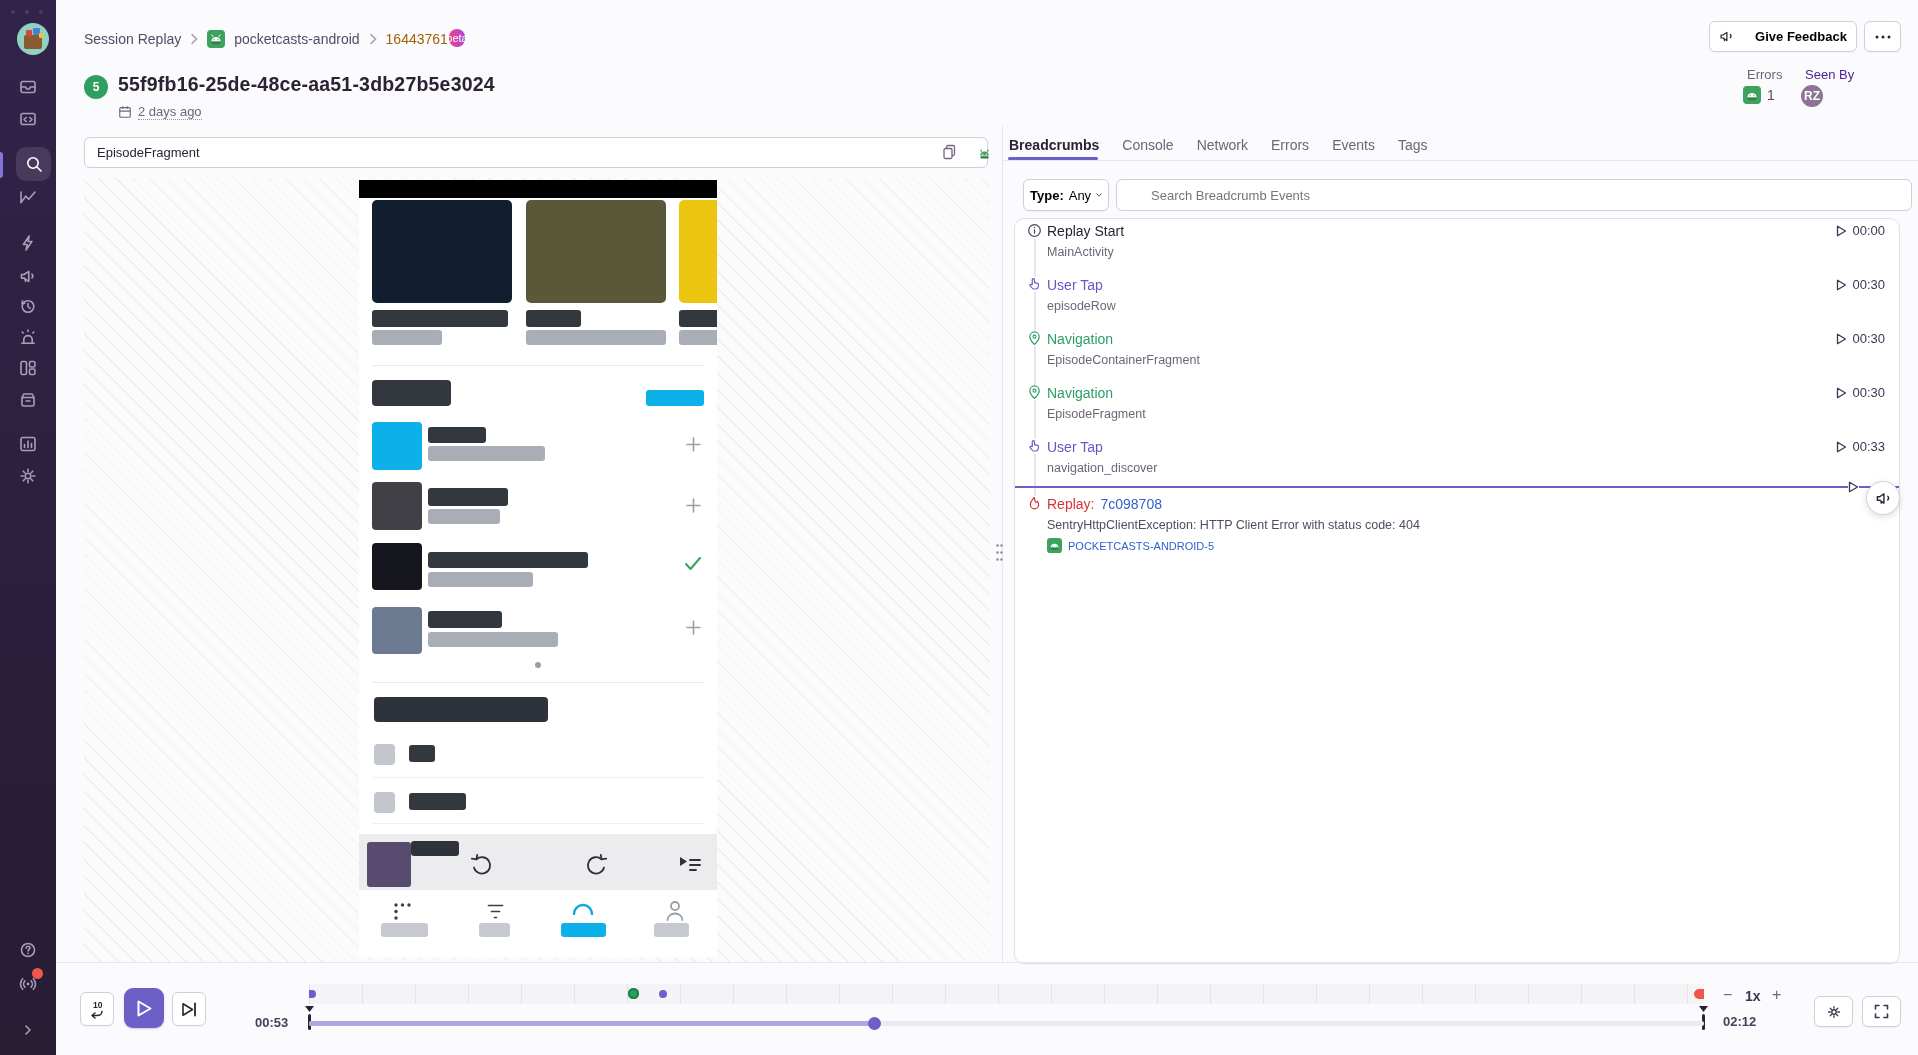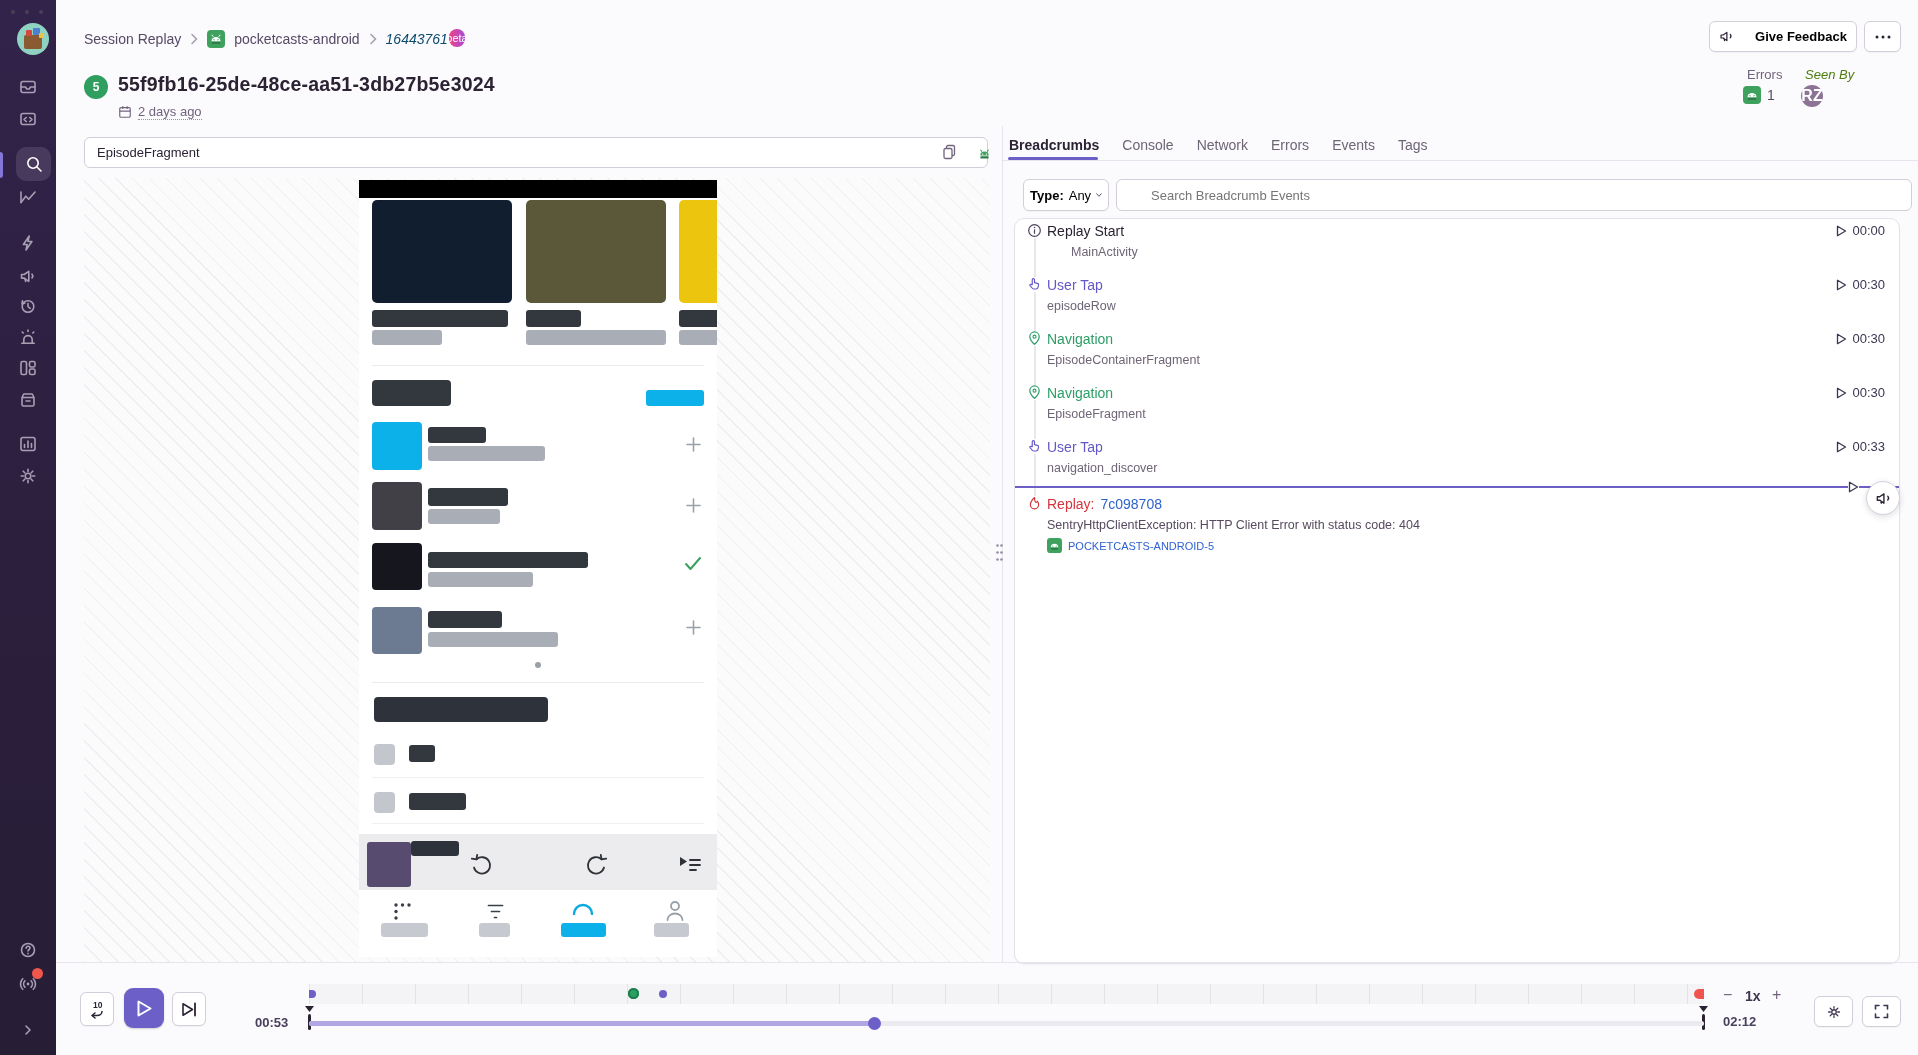--- a/index.html
+++ b/index.html
@@ -8,21 +8,21 @@
   .abs{position:absolute;}
   .bar{position:absolute;border-radius:3px;}
   
   .sidebar{position:absolute;left:0;top:0;width:56px;height:1055px;
            background:linear-gradient(180deg,#32234a 0%,#2b1f3d 55%,#271d35 100%);}
   .sb-btn{position:absolute;left:18px;width:20px;height:20px;cursor:pointer;}
   .ic{fill:none;stroke:#a79fb3;stroke-width:1.6;stroke-linecap:round;stroke-linejoin:round;width:100%;height:100%;display:block;}
   .ic-white{stroke:#fff;}
   
   .crumb{font-size:14px;color:#564a66;}
-  .crumb b{color:#0c4a6e;font-weight:normal;font-style:italic;}
+  .crumb b{color:#a16207;font-weight:normal;}
   .btn{position:absolute;background:#fff;border:1px solid #d4cdda;border-radius:6px;
        display:flex;align-items:center;justify-content:center;gap:21px;font-size:13px;font-weight:bold;cursor:pointer;
        box-shadow:0 1px 1px rgba(43,34,51,.04);}
   .pill-beta{position:absolute;left:449px;top:29px;width:16px;height:18px;border-radius:9px;
        background:linear-gradient(90deg,#ed4185,#a84bd6);color:#fff;font-size:11px;display:flex;align-items:center;justify-content:center;}
   .tab{font-size:14px;color:#6e6576;cursor:pointer;}
   .tab.active{color:#2b2233;font-weight:bold;}
   .input{position:absolute;background:#fff;border:1px solid #d4cdda;border-radius:6px;
          font-family:"Liberation Sans",sans-serif;font-size:13px;color:#2b2233;outline:none;}
   .ev-title{font-size:14px;font-weight:normal;line-height:14px;}
@@ -199,22 +199,22 @@
     <div class="abs" style="left:1743px;top:86px;display:flex;align-items:center;gap:6px;cursor:pointer;">
       <svg width="18" height="18" viewBox="0 0 18 18">
           <rect width="18" height="18" rx="4" fill="#3ea25e"></rect>
           <path d="M4.5 11.2a4.5 4.2 0 0 1 9 0z" fill="#fff"></path>
           <circle cx="7" cy="9.7" r=".7" fill="#3ea25e"></circle>
           <circle cx="11" cy="9.7" r=".7" fill="#3ea25e"></circle>
           <rect x="4.5" y="12" width="9" height="2" rx="1" fill="#2c7d46"></rect>
         </svg>
       <span style="font-size:14px;color:#564a66;">1</span>
     </div>
-    <div class="abs" style="left:1805px;top:67px;font-size:13px;color:#4d7c0f;font-style:italic;">Seen By</div>
-    <div class="abs" style="left:1801px;top:85px;width:22px;height:22px;border-radius:50%;background:#8d7494;color:#fff;font-size:16px;font-weight:bold;display:flex;align-items:center;justify-content:center;">RZ</div>
+    <div class="abs" style="left:1805px;top:67px;font-size:13px;color:#4c1d95;">Seen By</div>
+    <div class="abs" style="left:1801px;top:85px;width:22px;height:22px;border-radius:50%;background:#8d7494;color:#fff;font-size:12px;font-weight:bold;display:flex;align-items:center;justify-content:center;">RZ</div>
   </header>
 
   <section>
     <input class="input" style="left: 84px; top: 137px; width: 850px; height: 29px; padding: 0px 40px 0px 12px;" value="EpisodeFragment">
     <button class="abs" style="left:938px;top:143px;width:22px;height:20px;background:none;border:none;cursor:pointer;padding:0;">
       <svg width="15" height="16" viewBox="0 0 15 16">
           <rect x="4.5" y="1.5" width="8" height="10" rx="1.5" fill="#fff" stroke="#71637e" stroke-width="1.3"></rect>
           <rect x="2" y="4.5" width="8" height="10" rx="1.5" fill="#fff" stroke="#71637e" stroke-width="1.3"></rect>
         </svg>
     </button>
@@ -373,21 +373,21 @@
     <div class="abs" style="left:1014px;top:218px;width:884px;height:744px;background:#fff;border:1px solid #e4e0e9;border-radius:10px;box-shadow:0 1px 2px rgba(43,34,51,.04);">
       <div class="abs" style="left:19px;top:12px;width:2px;height:280px;background:#e9e6ee;"></div>
 
       <div style="cursor:pointer;">
         <svg class="ev-icon" style="top:4px;" viewBox="0 0 16 16">
             <circle cx="8" cy="8" r="6.2" fill="#fff" stroke="#4f4460" stroke-width="1.3"></circle>
             <path d="M8 7.2v3.6" stroke="#4f4460" stroke-width="1.3" stroke-linecap="round"></path>
             <circle cx="8" cy="4.9" r=".8" fill="#4f4460"></circle>
           </svg>
         <div class="abs ev-title" style="left:32px;top:5px;color:#2b2233;">Replay Start</div>
-        <div class="abs ev-desc" style="left:32px;top:27px;margin-left:24px;">MainActivity</div>
+        <div class="abs ev-desc" style="left:32px;top:27px;">MainActivity</div>
         <div class="ev-time" style="top:4px;">
           <svg width="11" height="12" viewBox="0 0 11 12">
               <path d="M1.5 1.3v9.4L9.5 6z" fill="none" stroke="#3d3552" stroke-width="1.3" stroke-linejoin="round"></path>
             </svg>
           <span>00:00</span>
         </div>
       </div>
 
       <div style="cursor:pointer;">
         <svg class="ev-icon" style="top:58px;" viewBox="0 0 16 16">

